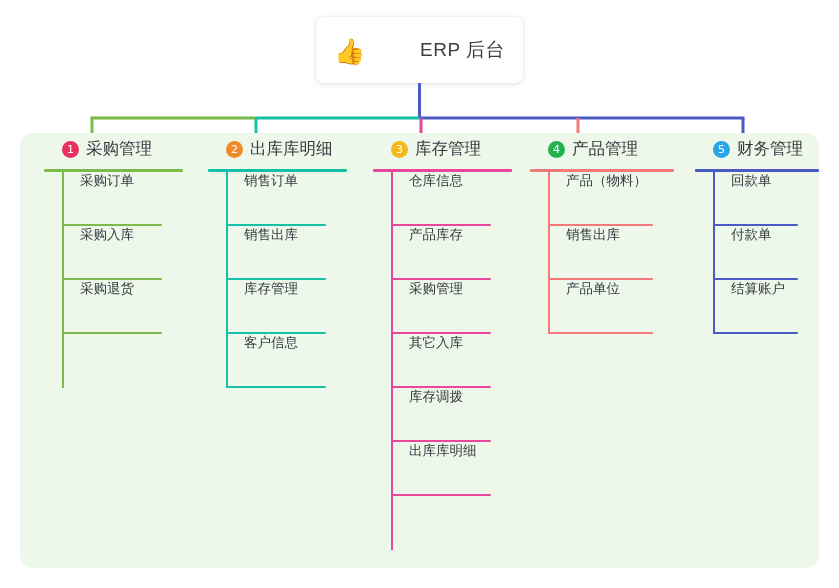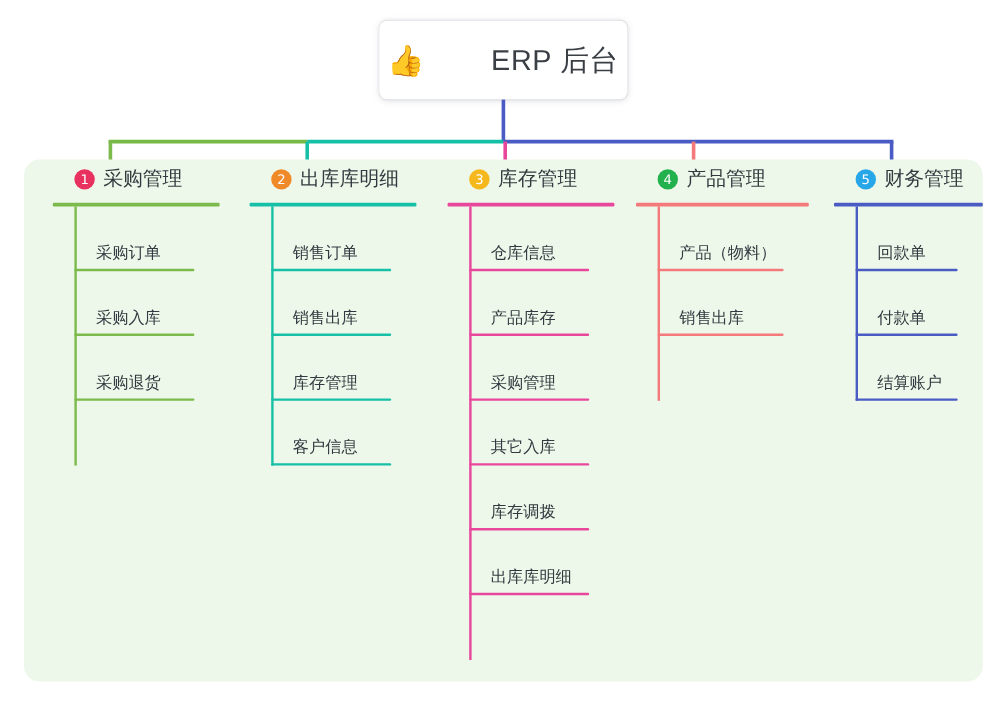--- a/index.html
+++ b/index.html
@@ -37,21 +37,21 @@
     gap: 9px;
     box-sizing: border-box;
   }
   .title-emoji {
     font-size: 25px;
     line-height: 1;
     display: inline-block;
     transform: translateY(1px);
   }
   .title-text {
-    font-size: 24px;
+    font-size: 19px;
     color: #3a3f45;
     letter-spacing: 0.5px;
     white-space: nowrap;
     margin-left: 46px;
   }
 
   
   #connectors {
     position: absolute;
     left: 0;
@@ -125,21 +125,20 @@
     left: 18px;
     top: 0;
     width: 2px;
   }
   .leaf {
     position: relative;
     height: 54px;
     box-sizing: border-box;
     padding-left: 36px;
     display: flex;
-    align-items: flex-end;
   }
   .leaf-label {
     font-size: 13.5px;
     color: #333940;
     white-space: nowrap;
     padding-bottom: 6px;
   }
   .leaf-rule {
     position: absolute;
     left: 18px;
@@ -266,20 +265,24 @@
         <div class="leaf-area">
           <div class="spine" style="background: rgb(244, 121, 122); height: 162px;"></div>
           <div class="leaf">
             <span class="leaf-label">产品（物料）</span>
             <div class="leaf-rule" style="background: rgb(244, 121, 122); width: 105px;"></div>
           </div>
           <div class="leaf">
             <span class="leaf-label">销售出库</span>
             <div class="leaf-rule" style="background: rgb(244, 121, 122); width: 105px;"></div>
           </div>
+          <div class="leaf">
+            <span class="leaf-label">产品单位</span>
+            <div class="leaf-rule" style="background: rgb(244, 121, 122); width: 105px;"></div>
+          </div>
         </div>
       </div>
       <div class="column" style="left: 675px; width: 150px;">
         <div class="col-header">
           <span class="badge" style="background: rgb(39, 166, 232);">5</span>
           <span class="col-title">财务管理</span>
         </div>
         <div class="col-rule" style="background: rgb(74, 91, 196); width: 124px; margin-left: 0px;"></div>
         <div class="leaf-area">
           <div class="spine" style="background: rgb(74, 91, 196); height: 162px;"></div>

